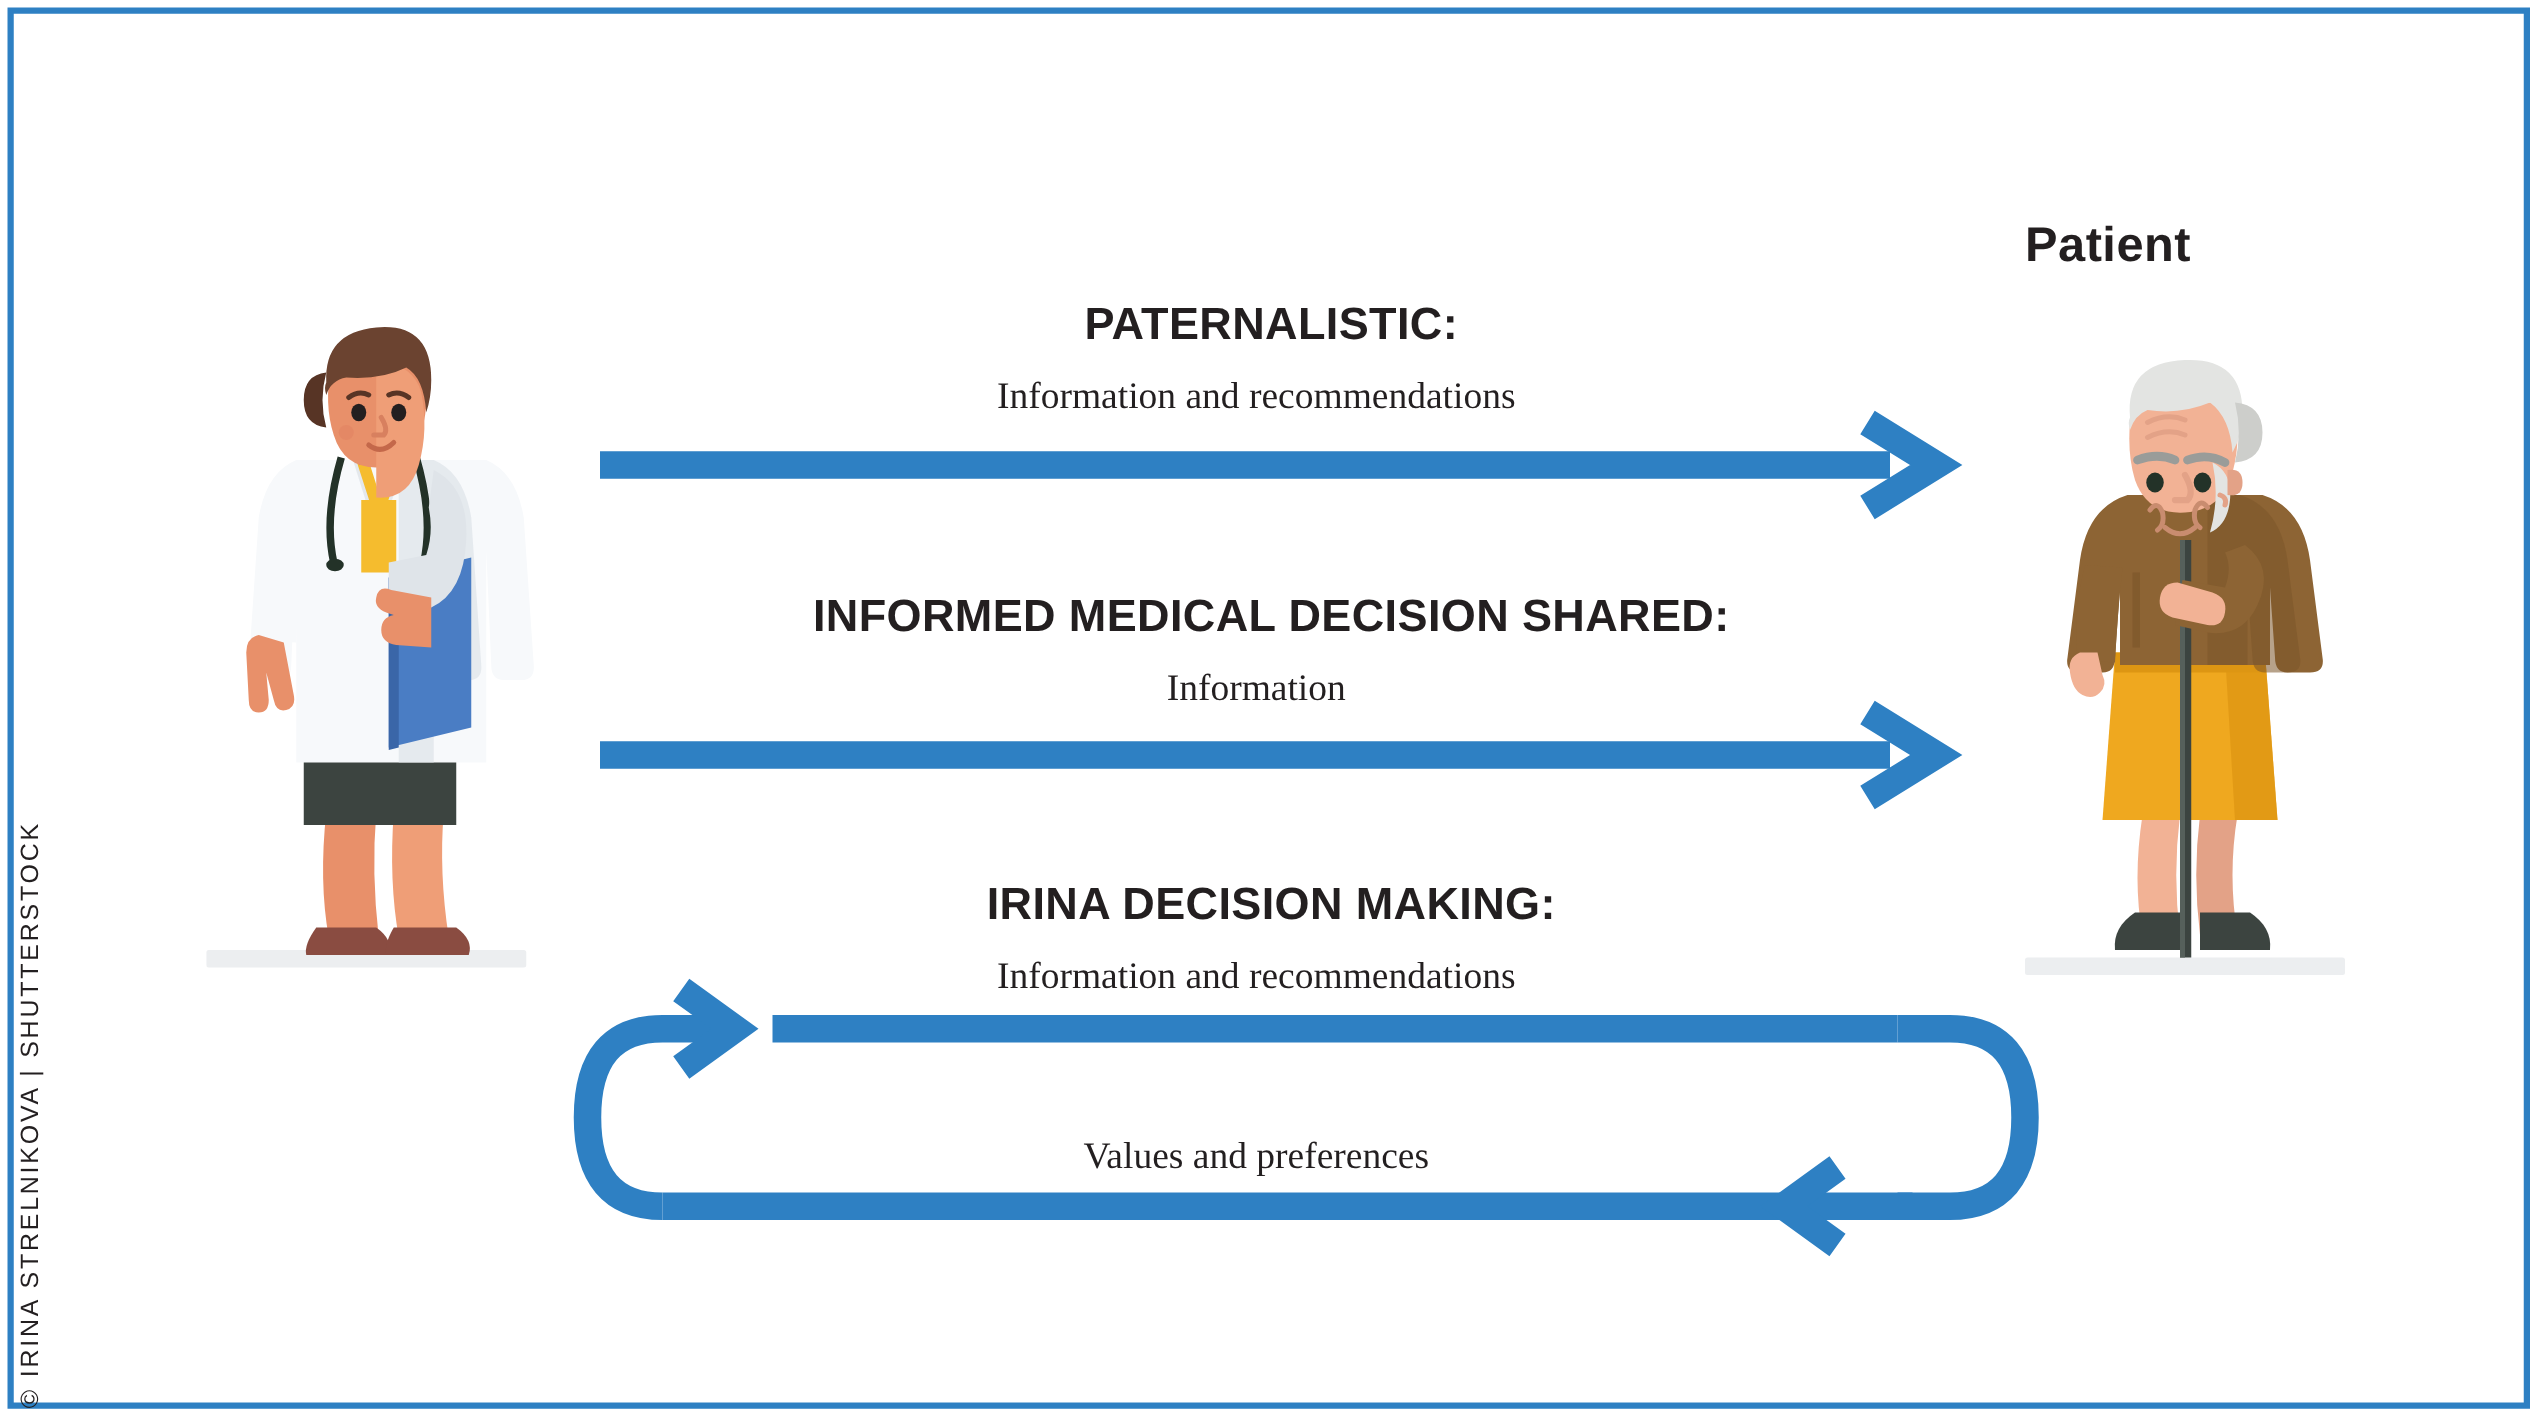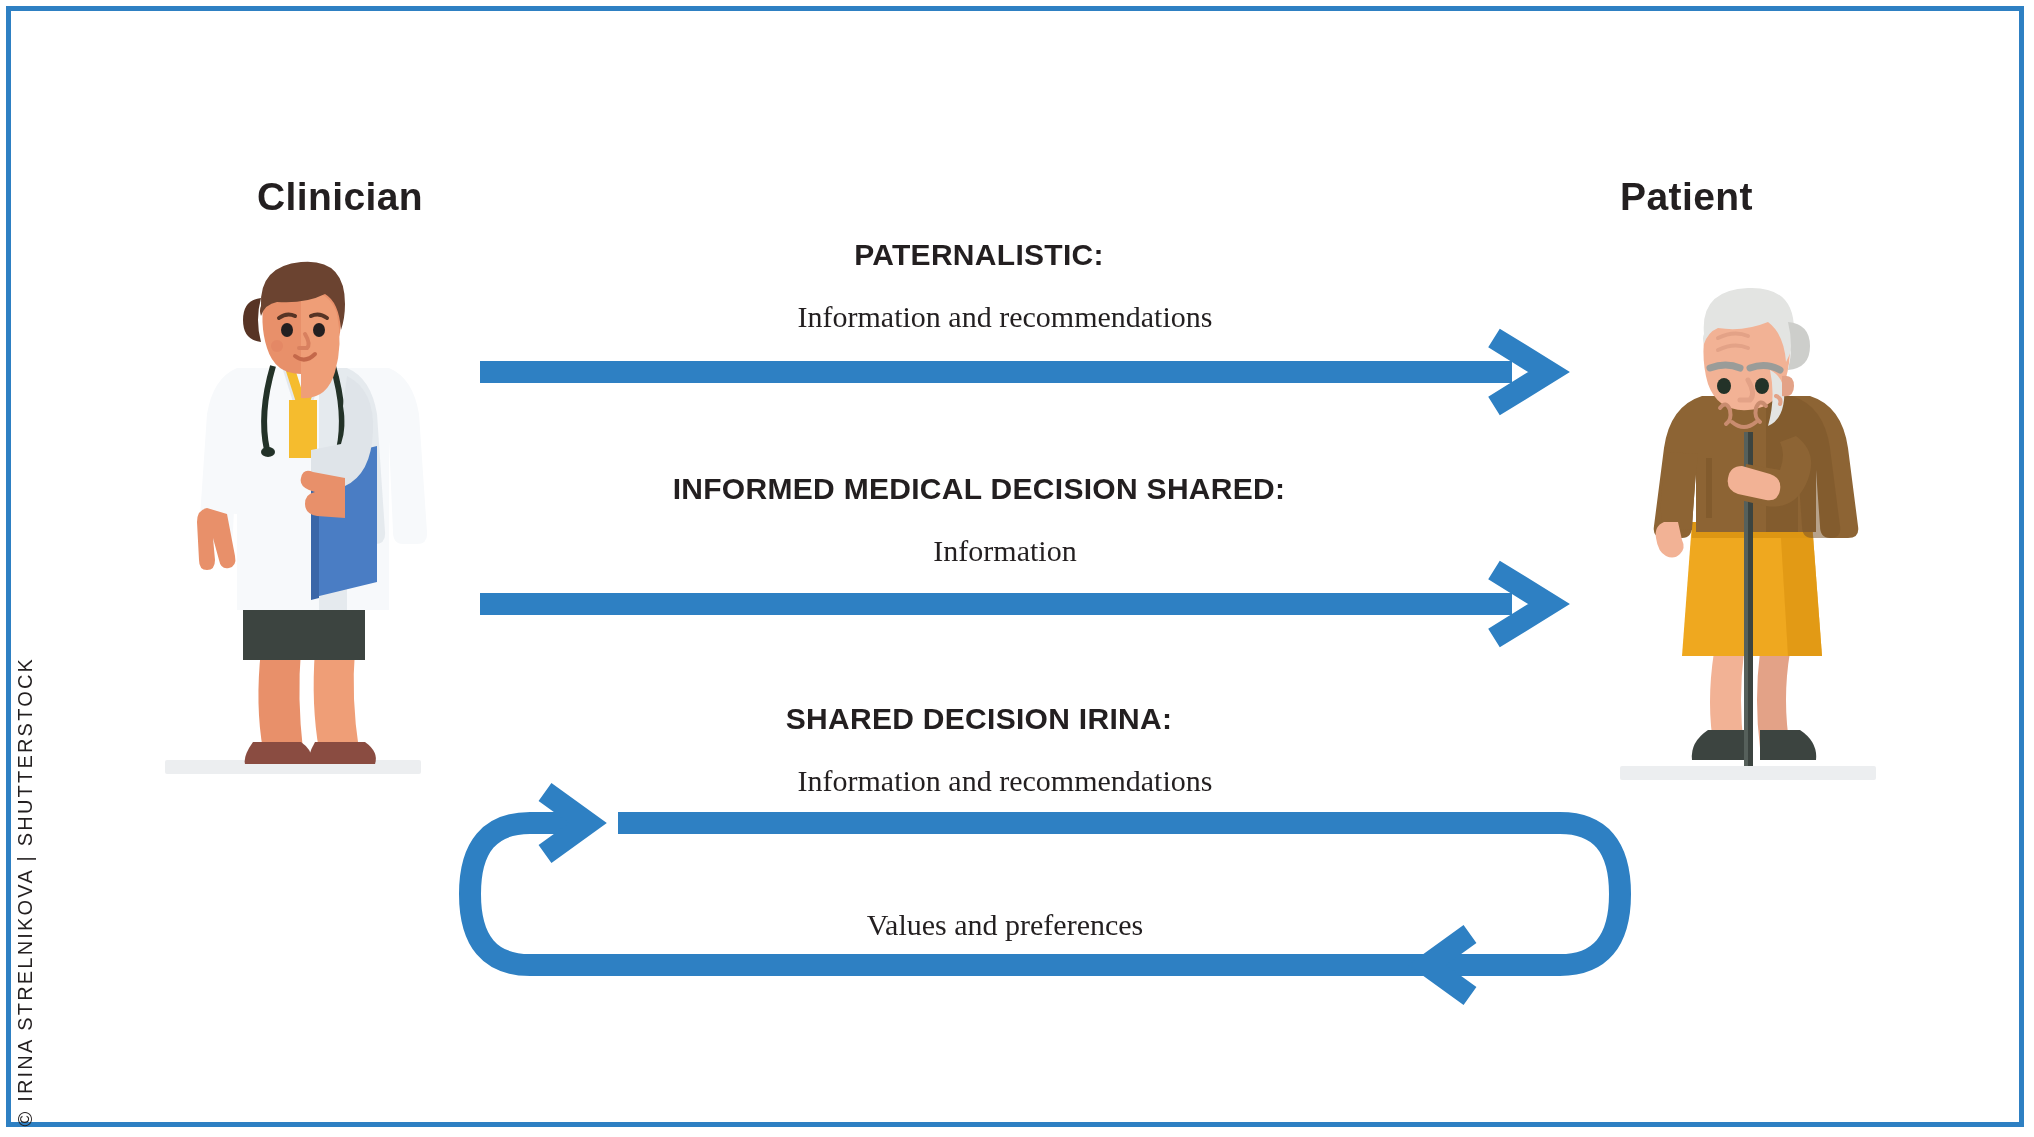--- a/index.html
+++ b/index.html
@@ -49,23 +49,23 @@
     letter-spacing: 0.4px;
     white-space: nowrap;
   }
   #title-clinician { left: 200px; top: 175px; width: 280px; text-align: center; }
   #title-patient   { left: 1620px; top: 175px; width: 280px; text-align: left; }
 
   
   .flow-head {
     position: absolute;
     width: 1100px;
-    left: 429px;
+    left: 467px;
     text-align: center;
-    font-size: 30px;
+    font-size: 36px;
     font-weight: bold;
     color: #231f20;
     letter-spacing: 0.3px;
     white-space: nowrap;
   }
   .flow-sub {
     position: absolute;
     width: 1100px;
     left: 455px;
     text-align: center;
@@ -101,40 +101,39 @@
 </style>
 </head>
 <body>
 
 <div id="stage">
 
   <div id="frame"></div>
 
   <div id="credit">© IRINA STRELNIKOVA | SHUTTERSTOCK</div>
 
-  <div class="col-title" id="title-clinician">Clinician</div>
   <div class="col-title" id="title-patient">Patient</div>
 
   <div class="flow-head" id="head-1">PATERNALISTIC:</div>
   <div class="flow-sub" id="sub-1">Information and recommendations</div>
 
   <svg class="arrow-svg" id="arrow-1" width="1120" height="90" viewBox="0 0 1120 90">
     <rect x="0" y="31" width="1032" height="22" fill="#2E80C3"></rect>
     <polyline points="1014,8 1069,42 1014,76" fill="none" stroke="#2E80C3" stroke-width="22" stroke-linecap="butt" stroke-linejoin="miter"></polyline>
   </svg>
 
   <div class="flow-head" id="head-2">INFORMED MEDICAL DECISION SHARED:</div>
   <div class="flow-sub" id="sub-2">Information</div>
 
   <svg class="arrow-svg" id="arrow-2" width="1120" height="90" viewBox="0 0 1120 90">
     <rect x="0" y="31" width="1032" height="22" fill="#2E80C3"></rect>
     <polyline points="1014,8 1069,42 1014,76" fill="none" stroke="#2E80C3" stroke-width="22" stroke-linecap="butt" stroke-linejoin="miter"></polyline>
   </svg>
 
-  <div class="flow-head" id="head-3">SHARED DECISION IRINA:</div>
+  <div class="flow-head" id="head-3">IRINA DECISION MAKING:</div>
   <div class="flow-sub" id="sub-3">Information and recommendations</div>
   <div class="flow-sub" id="sub-3b">Values and preferences</div>
 
   <svg class="arrow-svg" id="arrow-3" width="1160" height="230" viewBox="0 0 1160 230">
 
     <rect x="148" y="22" width="900" height="22" fill="#2E80C3"></rect>
 
     <path d="M1048,33 L1090,33 Q1150,33 1150,104 Q1150,175 1090,175 L1048,175" fill="none" stroke="#2E80C3" stroke-width="22" stroke-linecap="butt"></path>
 
     <rect x="60" y="164" width="1000" height="22" fill="#2E80C3"></rect>

